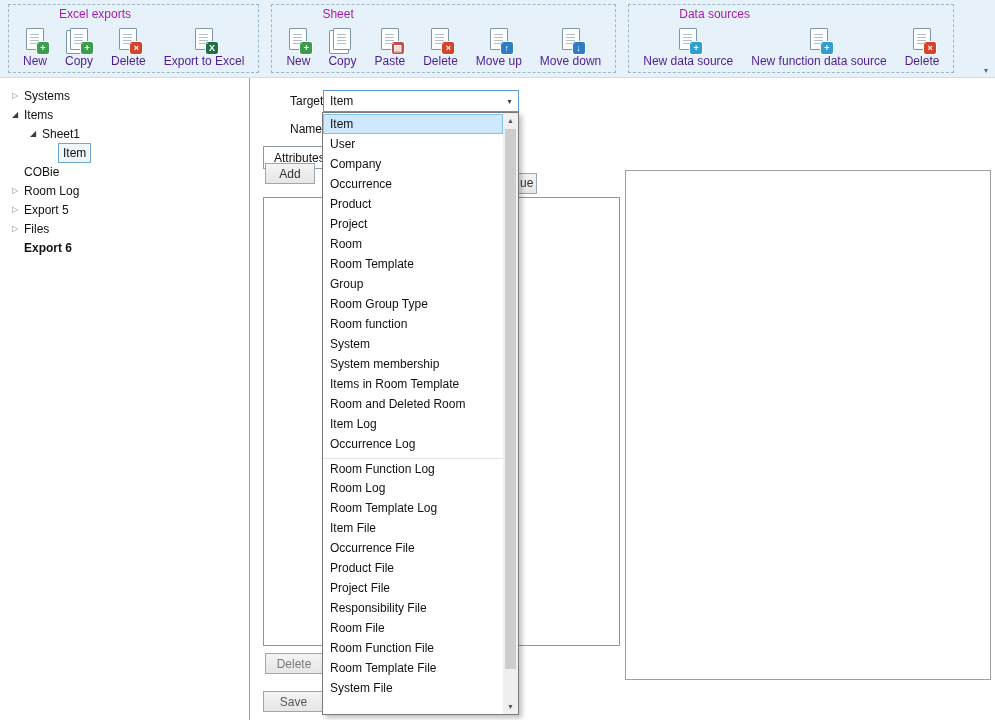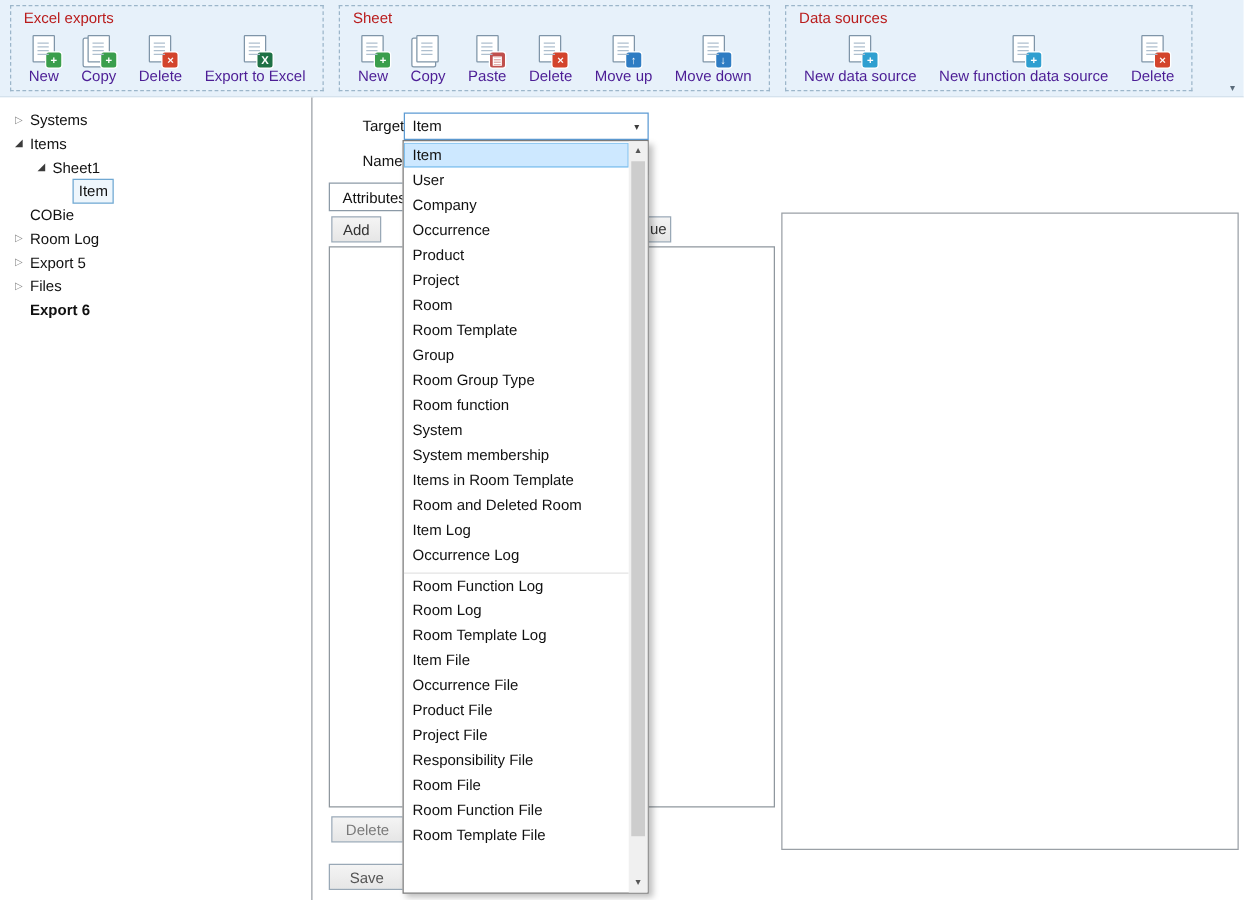--- a/index.html
+++ b/index.html
@@ -4,21 +4,21 @@
 <style>
   * { box-sizing: border-box; }
   html,body { margin:0; padding:0; width:995px; height:720px; overflow:hidden; }
   body { font-family:"Liberation Sans", sans-serif; font-size:12px; color:#111; background:#fff; position:relative; }
 
   
   .toolbar { position:absolute; left:0; top:0; width:995px; height:78px;
              background:#e7f1fa; border-bottom:1px solid #cfdde9;
              display:flex; gap:12px; padding:4px 8px; }
   .tb-group { border:1px dashed #9cb6ca; padding:1px 6px 2px; display:flex; flex-direction:column; }
-  .tb-group-label { font-size:12px; color:#b91c1c; padding:1px 4px 2px; white-space:nowrap; }
+  .tb-group-label { font-size:12px; color:#a21caf; padding:1px 4px 2px; white-space:nowrap;margin-left:40px; }
   .tb-buttons { display:flex; align-items:flex-start; gap:2px; flex:1; }
   .tb-btn { display:flex; flex-direction:column; align-items:center; gap:4px; padding:3px 8px 2px; cursor:default; }
   .tb-label { font-size:12px; white-space:nowrap; color:#4c1d95; }
 
   .doc-icon { position:relative; width:18px; height:22px; background:#fff; border:1px solid #7f95a8; border-radius:1px; margin-top:2px; }
   .doc-icon::after { content:''; position:absolute; left:3px; top:5px; width:9px; height:1px; background:#aebfce;
                      box-shadow:0 3px 0 #aebfce, 0 6px 0 #aebfce, 0 9px 0 #aebfce; }
   .doc-icon.double { box-shadow:-3px 3px 0 0 #fff, -3px 3px 0 1px #7f95a8; }
   .badge { position:absolute; right:-6px; bottom:-5px; min-width:12px; height:12px; border-radius:2px;
            color:#fff; font-size:9px; font-weight:bold; line-height:12px; text-align:center; padding:0 1px;
@@ -48,21 +48,21 @@
   .combo-arrow { width:17px; text-align:center; color:#3c3c3c; font-size:8px; }
 
   .name-input { position:absolute; left:72px; top:40px; width:196px; height:22px; border:1px solid #8aa2b8;
                 padding:0 5px; font:inherit; background:#fff; }
 
   .tab { position:absolute; left:12px; top:68px; height:23px; padding:0 10px; line-height:22px;
          background:#fff; border:1px solid #8c9aa7; }
 
   .btn { position:absolute; height:21px; background:linear-gradient(#f4f4f4,#e6e6e6); border:1px solid #99a8b6;
          font-size:12px; text-align:center; line-height:19px; cursor:default; }
-  .btn-add { left:14px; top:95px; width:40px; color:#333; }
+  .btn-add { left:14px; top:85px; width:50px; color:#333; }
   .value-frag { left:267px; top:95px; width:19px; overflow:hidden; text-align:left; padding-left:1px; color:#333; }
   .btn-delete { left:14px; top:575px; width:58px; color:#7a7a7a; }
   .btn-save { left:12px; top:613px; width:61px; color:#555; }
 
   .attributes-panel { position:absolute; left:12px; top:119px; width:357px; height:449px;
                       border:1px solid #8f979e; background:#fff; }
   .right-panel { position:absolute; left:374px; top:92px; width:366px; height:510px;
                  border:1px solid #9aa0a6; background:#fff; }
 
   
@@ -373,20 +373,23 @@
         </div>
 
         <div class="dd-item">
           <span>Room Function File</span>
         </div>
 
         <div class="dd-item">
           <span>Room Template File</span>
         </div>
 
+        <div class="dd-item">
+          <span>System File</span>
+        </div>
       </div>
     <div class="dd-scrollbar">
       <div class="dd-sb-up">▲</div>
       <div class="dd-sb-thumb"></div>
       <div class="dd-sb-down">▼</div>
     </div>
   </div>
 
 </div>
 

